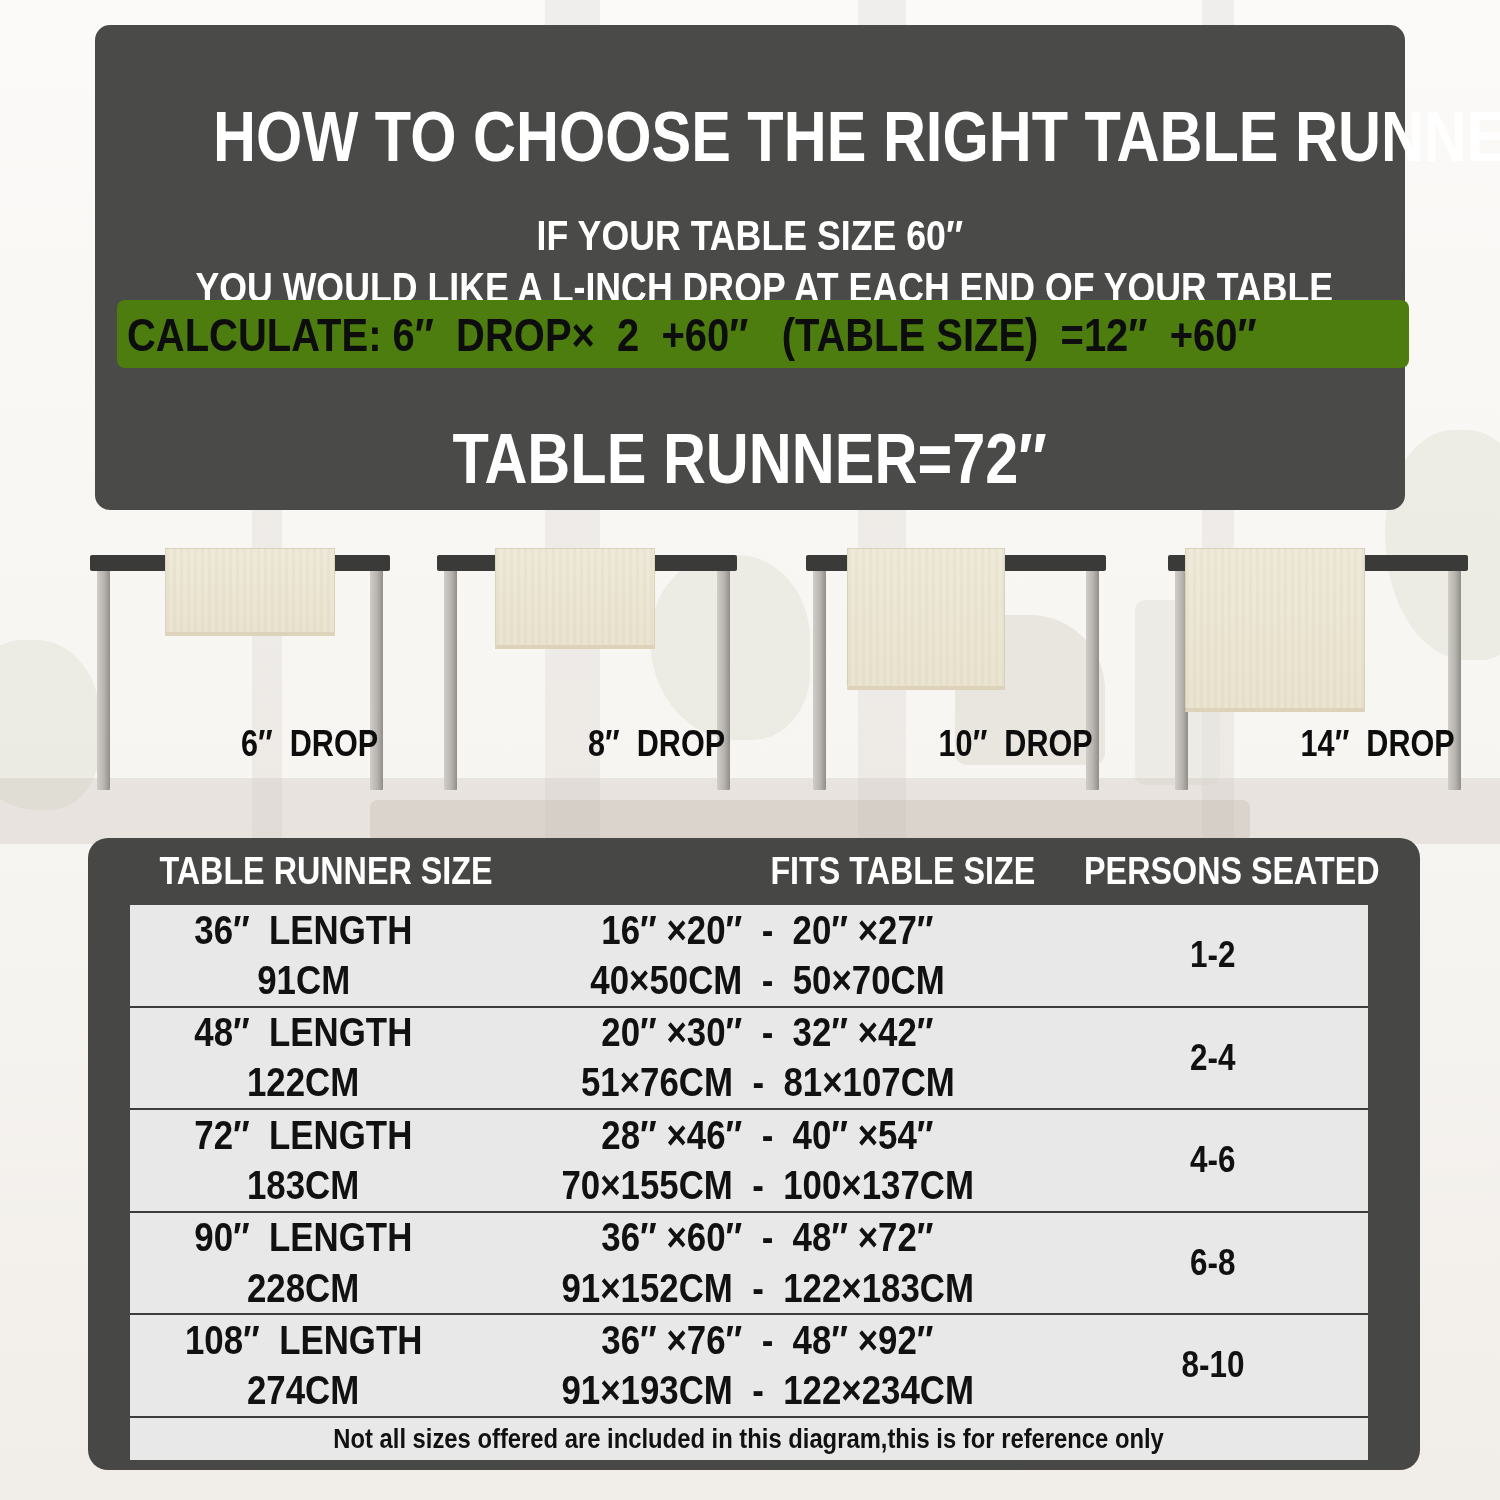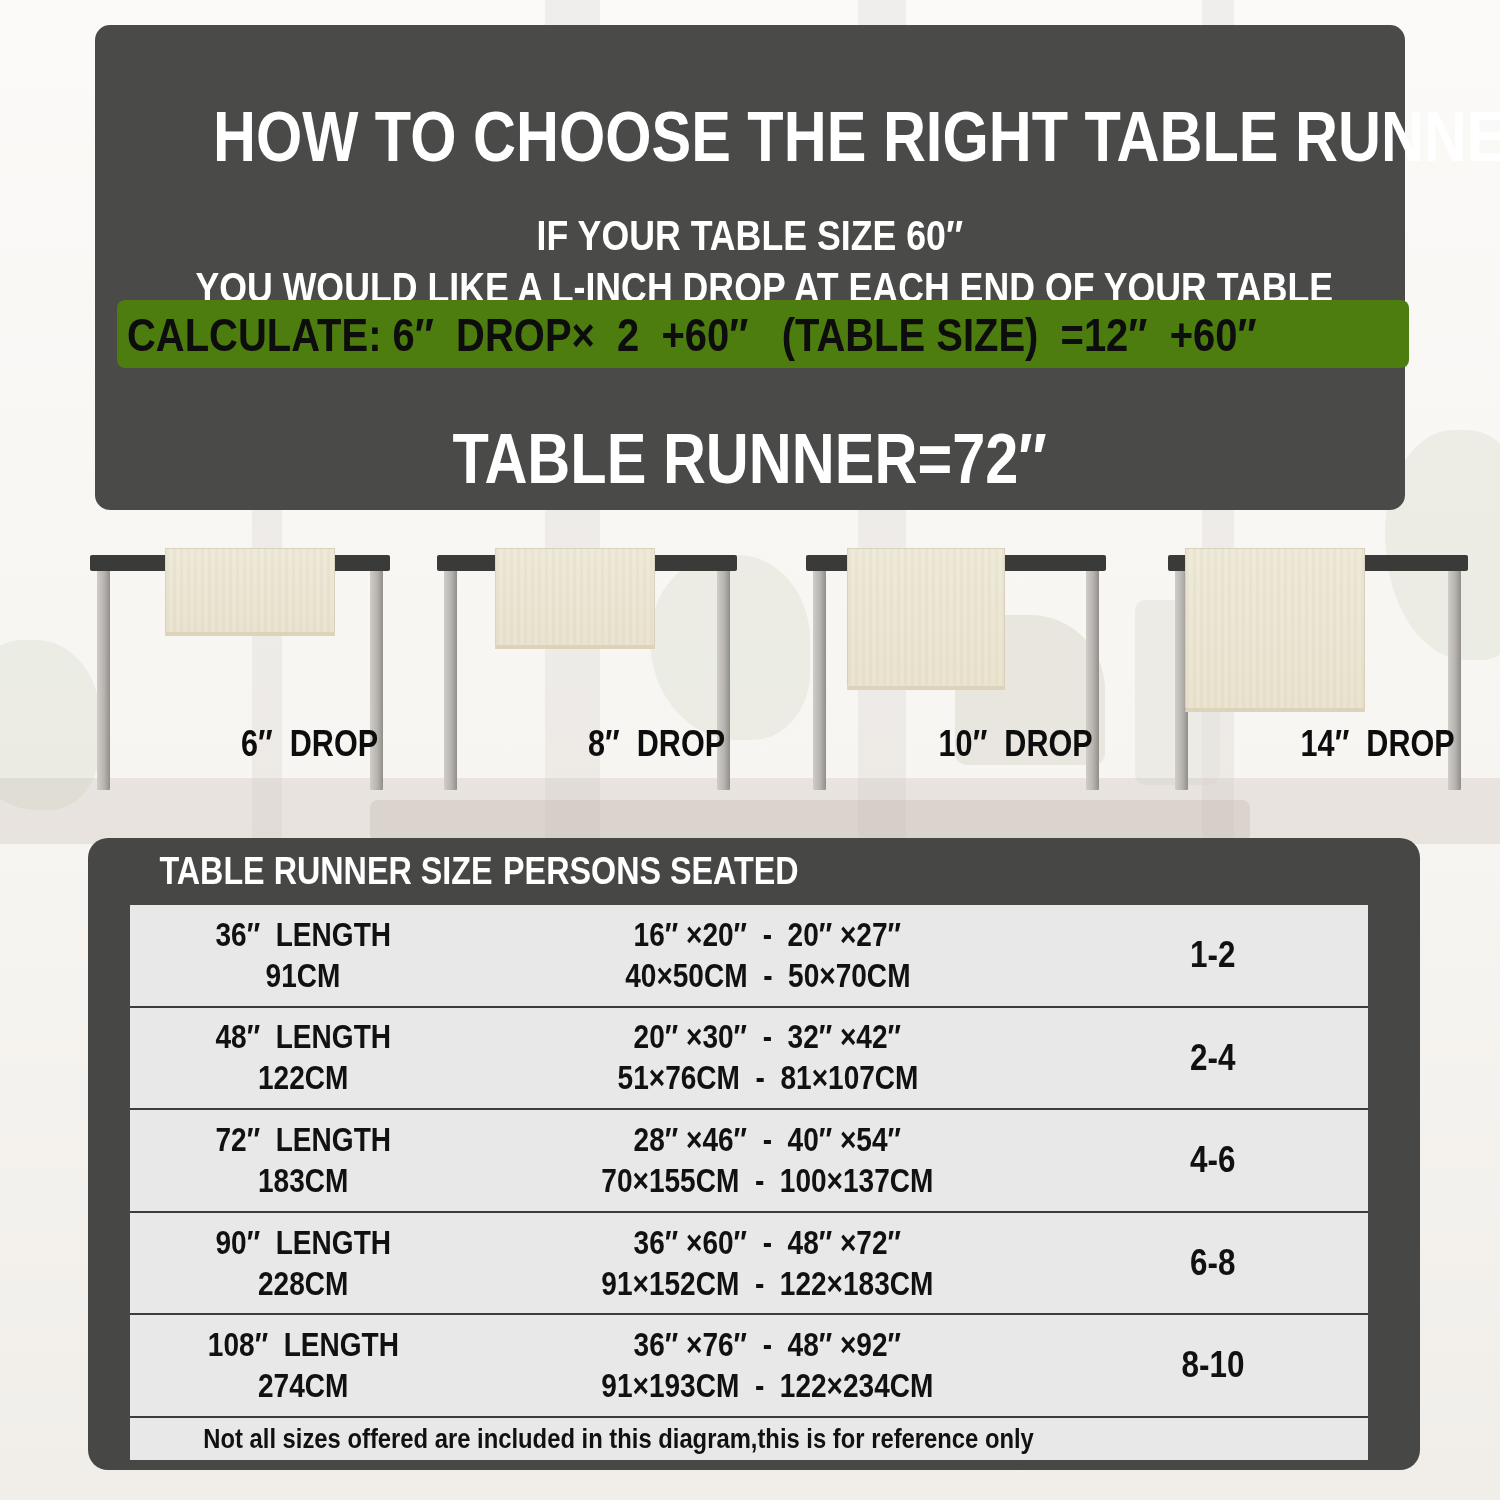--- a/index.html
+++ b/index.html
@@ -67,23 +67,23 @@
     display:flex;align-items:center;color:#fff;font-size:38px;
   }
   .ch{text-align:right;}
   .ch-1{width:28%;} .ch-2{width:47%;} .ch-3{width:25%;}
   .white-table{
     position:absolute;left:42px;right:52px;top:67px;bottom:10px;
     background:rgba(255,255,255,0.88);
     display:flex;flex-direction:column;
   }
   .trow{flex:1;display:flex;border-bottom:2px solid #3c3c3c;}
-  .tcell{display:flex;flex-direction:column;justify-content:center;align-items:center;gap:3px;font-size:33px;line-height:1.15;}
+  .tcell{display:flex;flex-direction:column;justify-content:center;align-items:center;gap:3px;font-size:41px;line-height:1.15;}
   .tc-1{width:28%;} .tc-2{width:47%;} .tc-3{width:25%;font-size:37px;}
-  .tfoot{height:42px;display:flex;align-items:center;font-size:28px;}
+  .tfoot{height:42px;display:flex;align-items:center;justify-content:center;font-size:28px;}
 </style>
 </head>
 <body>
 
 <div class="canvas">
 
   <div class="bg">
     <div class="bg-band" style="left:545px;top:0;width:55px;height:840px;"></div>
     <div class="bg-band" style="left:858px;top:0;width:48px;height:840px;"></div>
     <div class="bg-band" style="left:252px;top:510px;width:30px;height:330px;"></div>
@@ -144,20 +144,21 @@
       <div class="leg leg-r"></div>
       <div class="drop-label"><span class="cx">14″  DROP</span></div>
     </div>
 
   </section>
 
   <section class="chart-panel">
 
     <div class="chart-headers">
       <div class="ch ch-1"><span class="cx">TABLE RUNNER SIZE</span></div>
+      <div class="ch ch-2"><span class="cx">FITS TABLE SIZE</span></div>
       <div class="ch ch-3"><span class="cx">PERSONS SEATED</span></div>
     </div>
 
     <div class="white-table">
 
       <div class="trow">
         <div class="tcell tc-1">
           <span class="cx">36″  LENGTH</span>
           <span class="cx">91CM</span>
         </div>

